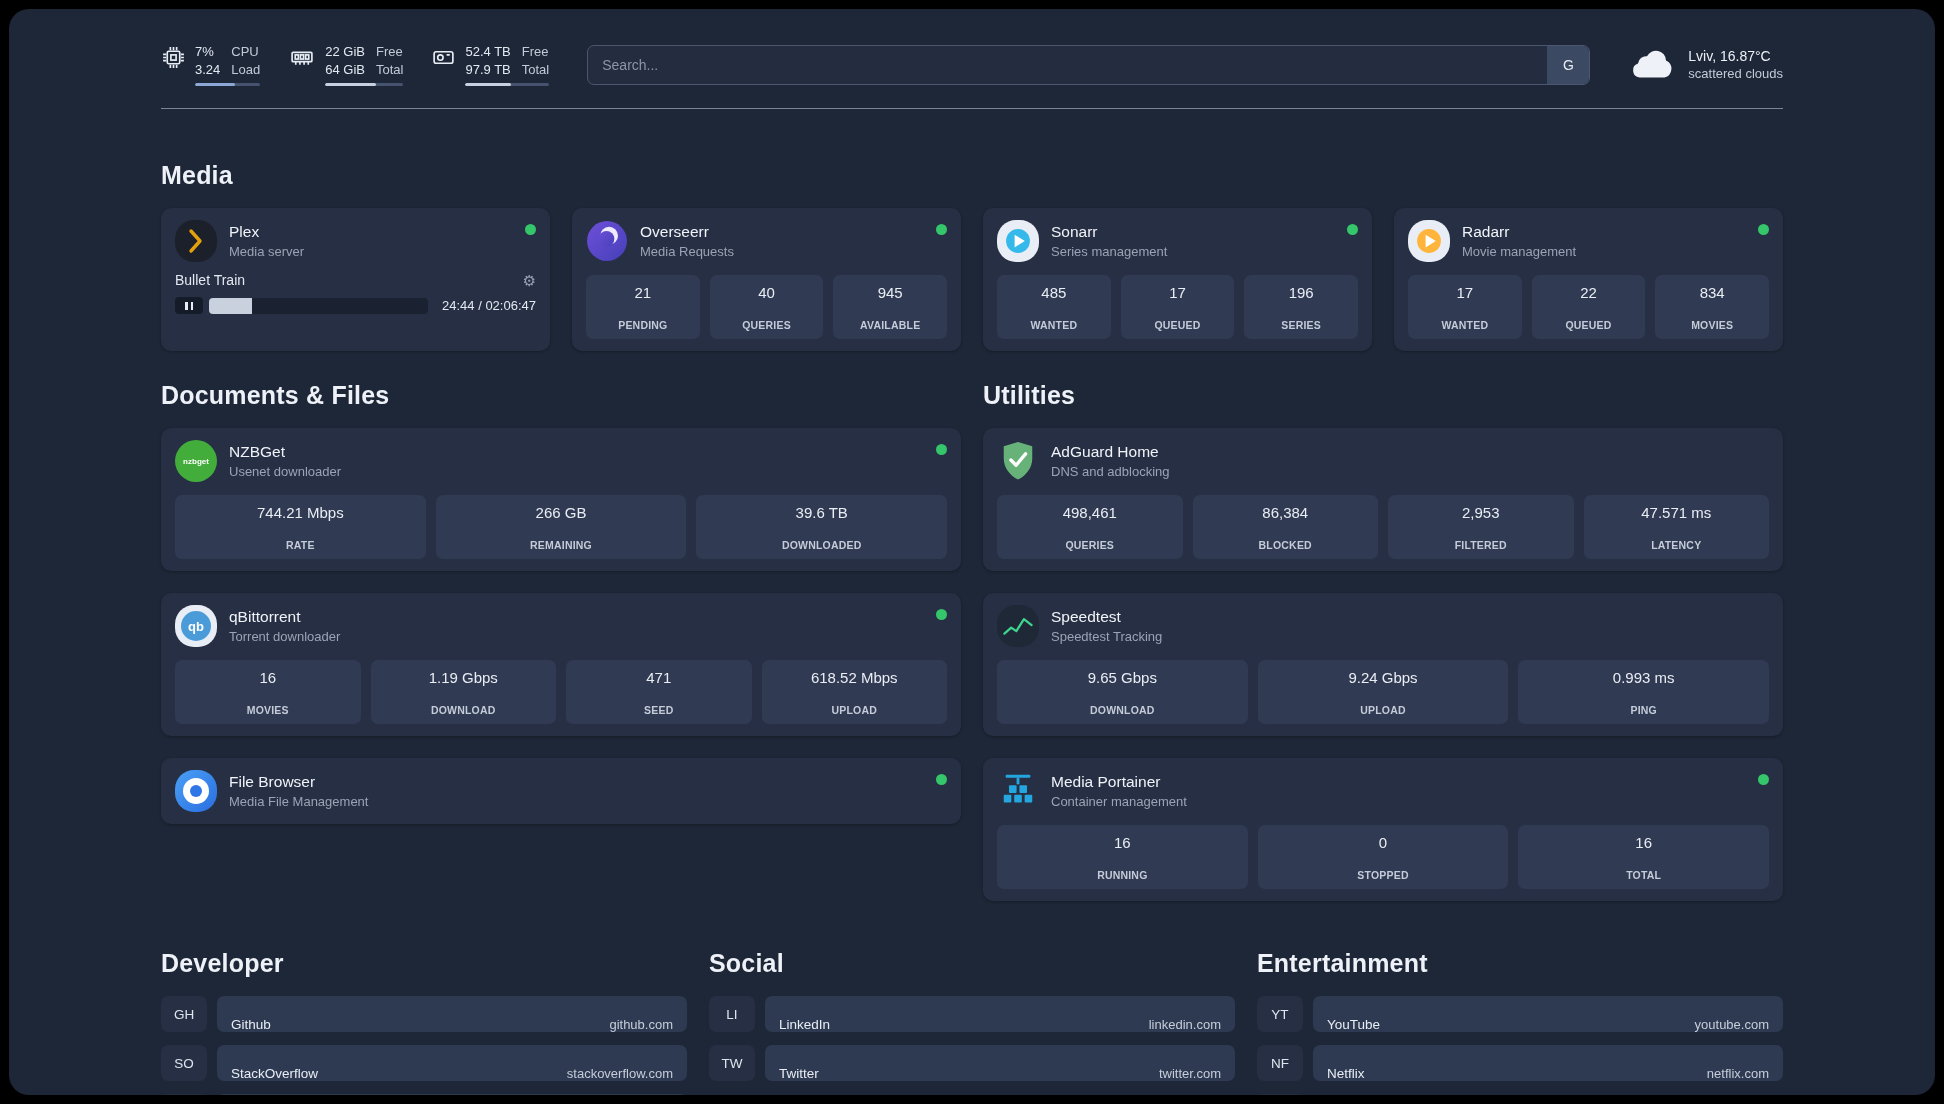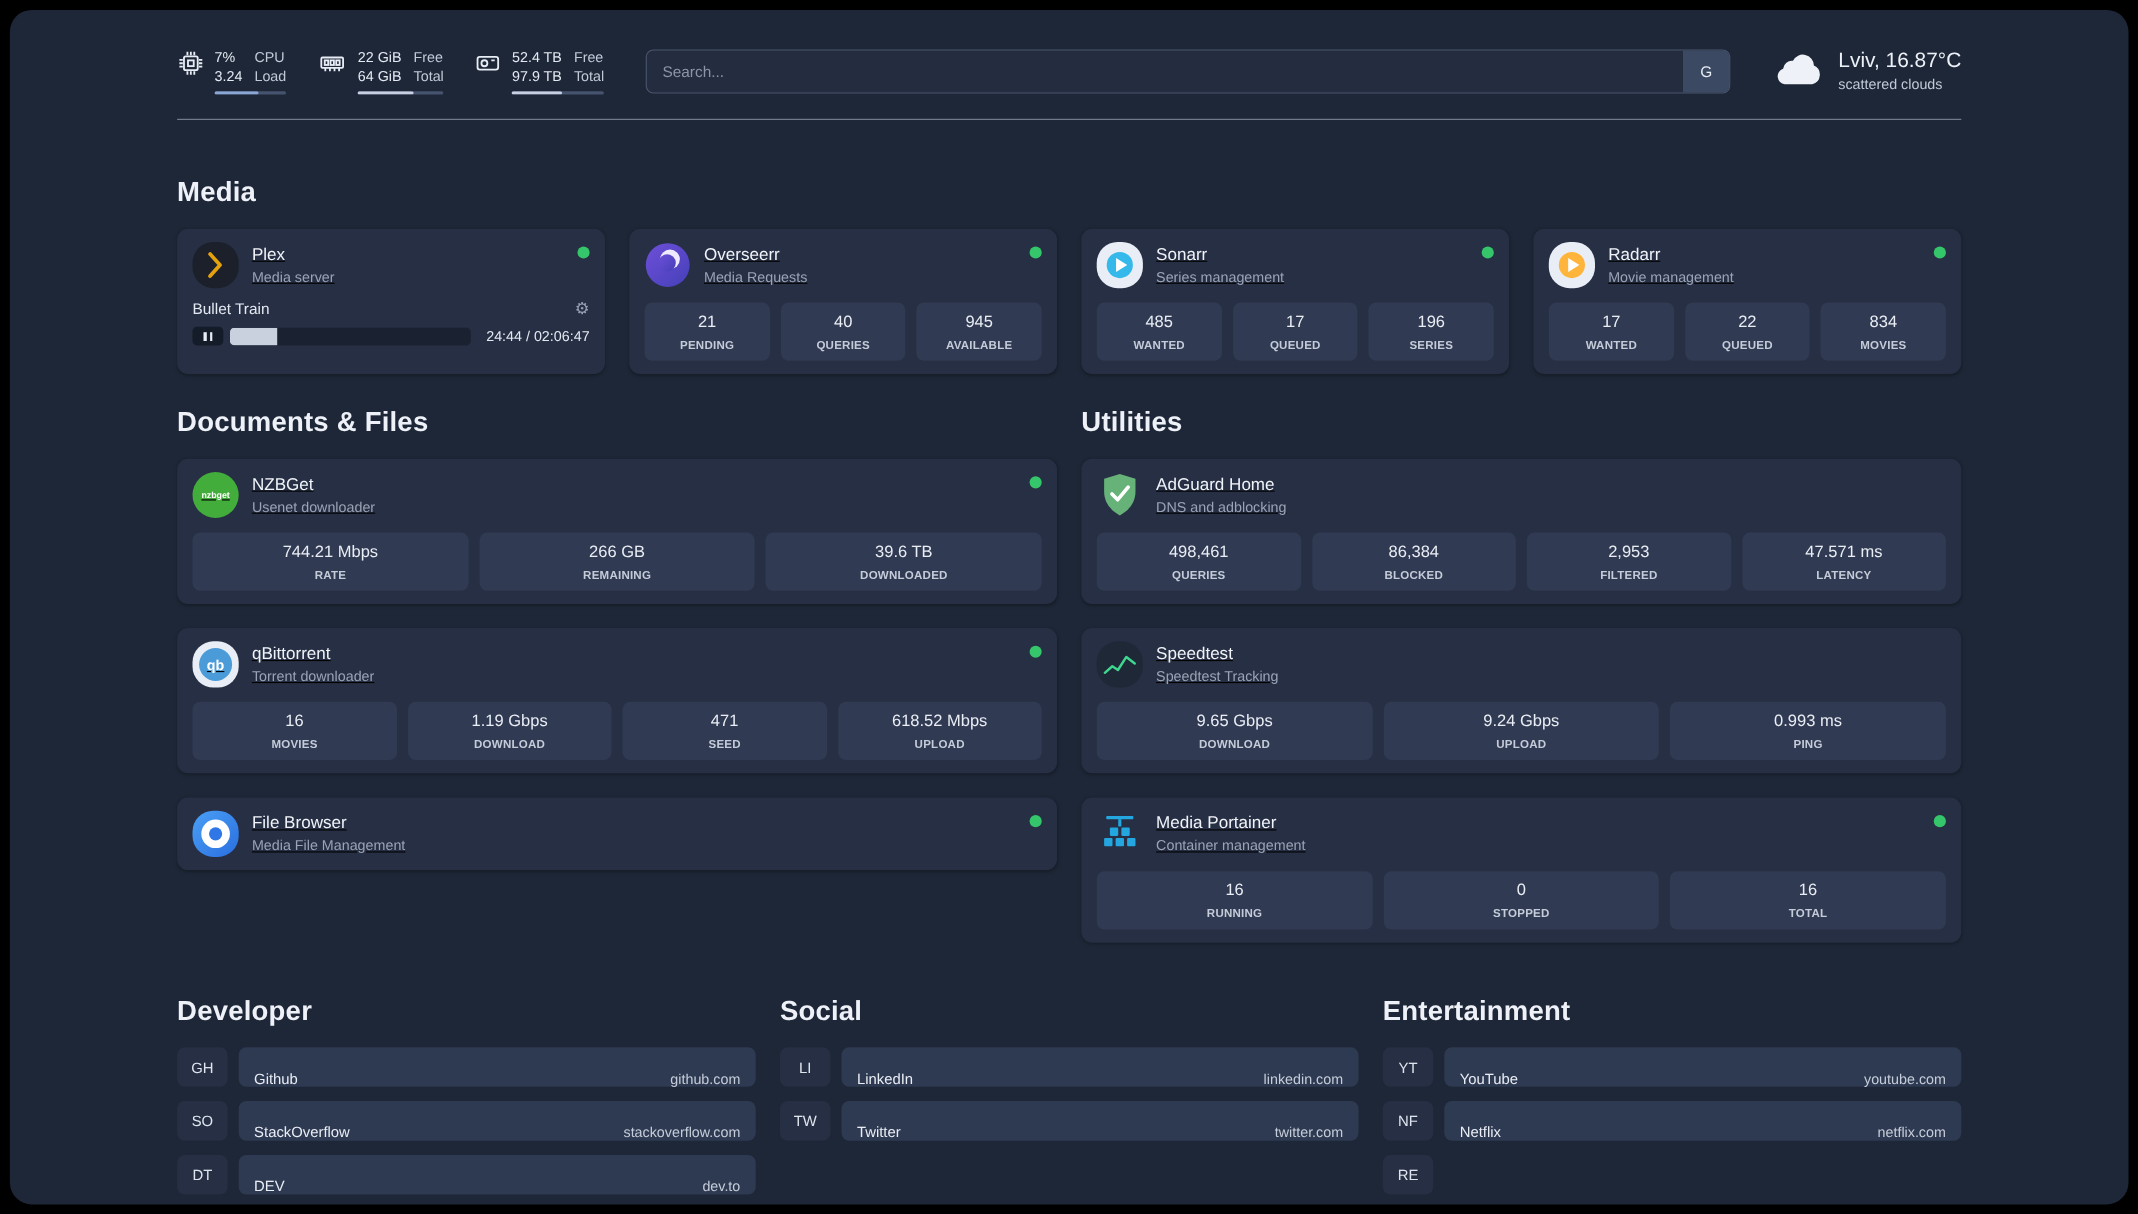--- a/index.html
+++ b/index.html
@@ -21,45 +21,45 @@
   .sys-bar.blue > div { background: #8ba7d6; }
 
   .search-wrap { flex: 1; margin: 0 38px; position: relative; }
   .search-input { width: 100%; height: 40px; background: #232d3f; border: 1px solid #4b5670; border-radius: 7px;
                   color: #14b8a6; font-size: 14px; padding: 0 56px 0 14px; font-family: inherit; outline: none; }
   .search-input::placeholder { color: #8c95a8; }
   .search-btn { position: absolute; right: 1px; top: 1px; bottom: 1px; width: 42px; background: #3c4962; border: none;
                 border-radius: 0 6px 6px 0; color: #e8edf5; font-size: 14px; cursor: pointer; font-family: inherit; }
 
   .weather { display: flex; align-items: center; gap: 12px; }
-  .weather-loc { font-size: 19px; color: #edf1f7; }
+  .weather-loc { font-size: 14px; color: #edf1f7; }
   .weather-cond { font-size: 13px; color: #c2cad8; margin-top: 2px; }
 
   .divider { height: 1px; background: #b9c2d4; opacity: .6; margin-top: 22px; }
 
   
   h2.section { font-size: 25px; font-weight: 600; color: #eef1f7; letter-spacing: .2px; }
   .media-sec { margin-top: 52px; }
   .media-sec h2 { margin-bottom: 18px; }
   .grid4 { display: grid; grid-template-columns: repeat(4, 1fr); gap: 22px; }
   .twocol { display: grid; grid-template-columns: 1fr 1fr; gap: 22px; margin-top: 30px; }
   .col h2 { margin-bottom: 18px; }
   .stack { display: flex; flex-direction: column; gap: 22px; }
 
   
   .card { background: #262f43; border-radius: 10px; padding: 12px 14px; box-shadow: 0 1px 3px rgba(0,0,0,.28); cursor: pointer; }
-  .card-head { display: flex; align-items: center; gap: 12px; text-decoration: underline; }
+  .card-head { display: flex; align-items: center; gap: 12px; }
   .app-icon { width: 42px; height: 42px; border-radius: 19px; display: flex; align-items: center; justify-content: center; flex: 0 0 auto; }
   .app-name { font-size: 15.5px; color: #f0f3f8; font-weight: 500; }
   .app-sub { font-size: 13px; color: #9aa4b6; margin-top: 3px; }
   .dot { width: 11px; height: 11px; border-radius: 50%; background: #35c56a; margin-left: auto; align-self: flex-start; margin-top: 4px; }
   .stats { display: flex; gap: 10px; margin-top: 13px; }
   .tile { flex: 1; background: #303a52; border-radius: 7px; text-align: center; padding: 9px 4px 8px; }
   .tile-v { font-size: 15px; color: #e9edf4; white-space: nowrap; }
-  .tile-l { font-size: 10.5px; font-weight: 700; color: #c4ccd9; margin-top: 7px; letter-spacing: .2px; }
+  .tile-l { font-size: 10.5px; font-weight: 700; color: #c4ccd9; margin-top: 18px; letter-spacing: .2px; }
 
   
   .np-row1 { display: flex; align-items: center; margin-top: 10px; }
   .np-title { font-size: 14px; color: #e3e8f1; }
   .np-gear { margin-left: auto; color: #97a1b4; font-size: 15px; line-height: 1; cursor: pointer; }
   .np-row2 { display: flex; align-items: center; gap: 6px; margin-top: 9px; }
   .np-pause { width: 28px; height: 17px; background: #151c29; border-radius: 4px; display: flex; align-items: center;
               justify-content: center; gap: 3px; cursor: pointer; flex: 0 0 auto; }
   .np-pause i { width: 2.5px; height: 8px; background: #e8edf5; display: block; }
   .np-track { flex: 1; height: 16px; background: #1a2231; border-radius: 4px; overflow: hidden; cursor: pointer; }

